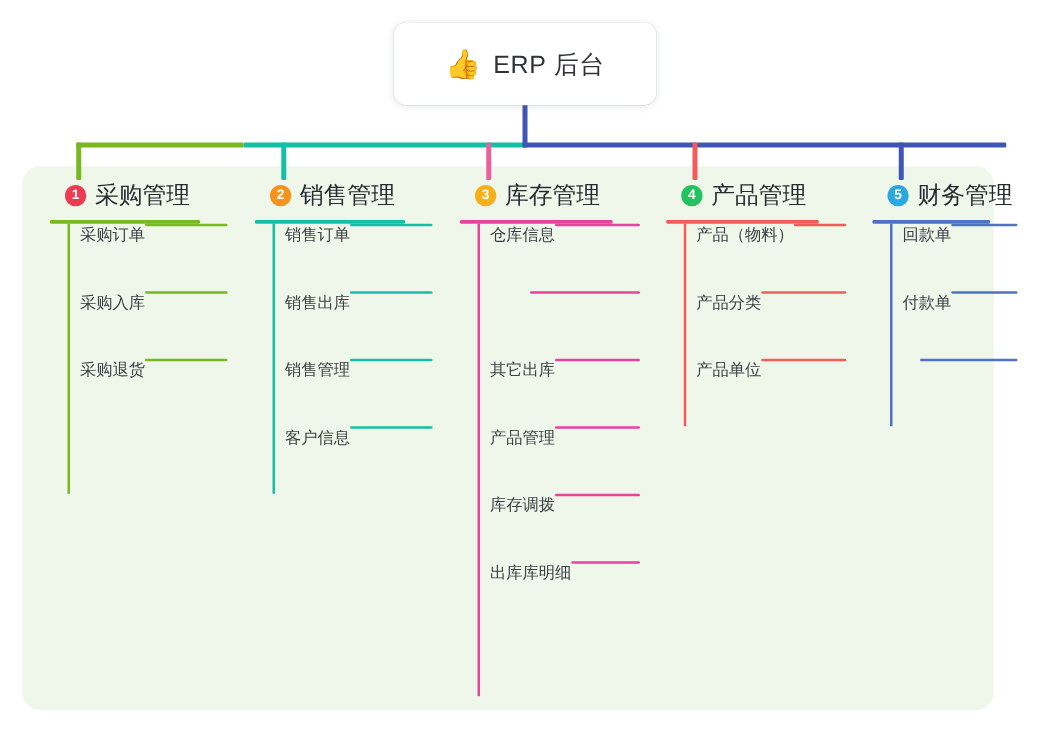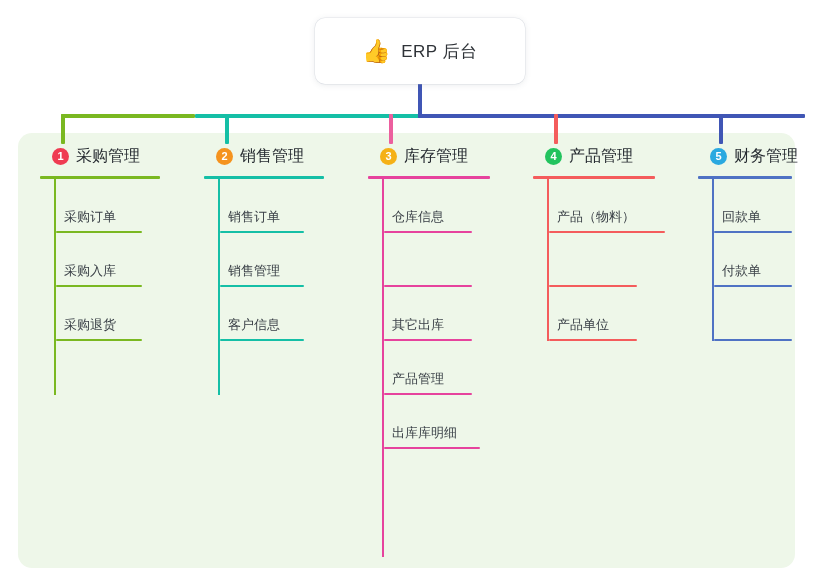--- a/index.html
+++ b/index.html
@@ -18,21 +18,21 @@
     width: 210px; height: 66px;
     background: #ffffff;
     border-radius: 10px;
     box-shadow: 0 1px 6px rgba(80,90,110,0.13), 0 0 0 0.5px rgba(200,205,215,0.45);
     display: flex; align-items: center; justify-content: center;
     gap: 10px;
     z-index: 6;
   }
   .title-emoji { font-size: 23px; line-height: 1; }
   .title-text {
-    font-size: 17px; color: #2f3338; letter-spacing: 0.5px;
+    font-size: 20px; color: #2f3338; letter-spacing: 0.5px;
     white-space: nowrap;
   }
 
   
   .trunk {
     position: absolute;
     width: 4px;
     left: 418px; top: 82px; height: 36px;
     border-radius: 1px;
     z-index: 4;
@@ -70,38 +70,38 @@
     display: flex; align-items: center; gap: 7px;
     height: 24px; padding-left: 20px;
   }
   .badge {
     width: 17px; height: 17px; border-radius: 50%;
     color: #ffffff; font-size: 11px; line-height: 17px;
     text-align: center; font-weight: bold;
     flex: 0 0 auto;
   }
   .col-title {
-    font-size: 16px; color: #262b31; white-space: nowrap;
+    font-size: 19px; color: #262b31; white-space: nowrap;
   }
   .col-underline {
     height: 3px; margin-top: 8px; border-radius: 1px;
   }
   .items {
     position: relative;
     padding-left: 24px;
     padding-top: 0;
   }
   .spine {
     position: absolute;
     left: 22px; top: 0; width: 2px;
   }
   .item {
     position: relative;
     height: 54px;
-    display: flex; flex-direction: column; justify-content: flex-end;
+    display: flex; flex-direction: row; justify-content: flex-end;
   }
   .item-label {
     font-size: 13px; color: #3a4047;
     padding-left: 8px; padding-bottom: 5px;
     white-space: nowrap;
   }
   .item-rule { height: 2px; border-radius: 1px; }
 </style>
 </head>
 <body>
@@ -156,20 +156,24 @@
           <span class="col-title">销售管理</span>
         </div>
         <div class="col-underline" style="background: rgb(21, 191, 166); width: 120px; margin-left: 8px;"></div>
         <div class="items">
           <div class="spine" style="background: rgb(21, 191, 166); height: 216px;"></div>
           <div class="item">
             <div class="item-label">销售订单</div>
             <div class="item-rule" style="background: rgb(21, 191, 166); width: 84px;"></div>
           </div>
           <div class="item">
+            <div class="item-label">销售出库</div>
+            <div class="item-rule" style="background: rgb(21, 191, 166); width: 84px;"></div>
+          </div>
+          <div class="item">
             <div class="item-label">销售管理</div>
             <div class="item-rule" style="background: rgb(21, 191, 166); width: 84px;"></div>
           </div>
           <div class="item">
             <div class="item-label">客户信息</div>
             <div class="item-rule" style="background: rgb(21, 191, 166); width: 84px;"></div>
           </div>
         </div>
       </div>
       <div class="col" style="left: 360px; width: 152px;">
@@ -189,38 +193,43 @@
           </div>
           <div class="item">
             <div class="item-label">其它出库</div>
             <div class="item-rule" style="background: rgb(230, 67, 157); width: 88px;"></div>
           </div>
           <div class="item">
             <div class="item-label">产品管理</div>
             <div class="item-rule" style="background: rgb(230, 67, 157); width: 88px;"></div>
           </div>
           <div class="item">
+            <div class="item-label">库存调拨</div>
+            <div class="item-rule" style="background: rgb(230, 67, 157); width: 88px;"></div>
+          </div>
+          <div class="item">
             <div class="item-label">出库库明细</div>
             <div class="item-rule" style="background: rgb(230, 67, 157); width: 96px;"></div>
           </div>
         </div>
       </div>
       <div class="col" style="left: 525px; width: 152px;">
         <div class="col-head">
           <span class="badge" style="background: rgb(34, 195, 94);">4</span>
           <span class="col-title">产品管理</span>
         </div>
         <div class="col-underline" style="background: rgb(244, 92, 92); width: 122px; margin-left: 8px;"></div>
         <div class="items">
           <div class="spine" style="background: rgb(244, 92, 92); height: 162px;"></div>
           <div class="item">
             <div class="item-label">产品（物料）</div>
             <div class="item-rule" style="background: rgb(244, 92, 92); width: 116px;"></div>
           </div>
           <div class="item">
+            <div class="item-label">产品分类</div>
             <div class="item-rule" style="background: rgb(244, 92, 92); width: 88px;"></div>
           </div>
           <div class="item">
             <div class="item-label">产品单位</div>
             <div class="item-rule" style="background: rgb(244, 92, 92); width: 88px;"></div>
           </div>
         </div>
       </div>
       <div class="col" style="left: 690px; width: 124px;">
         <div class="col-head">

